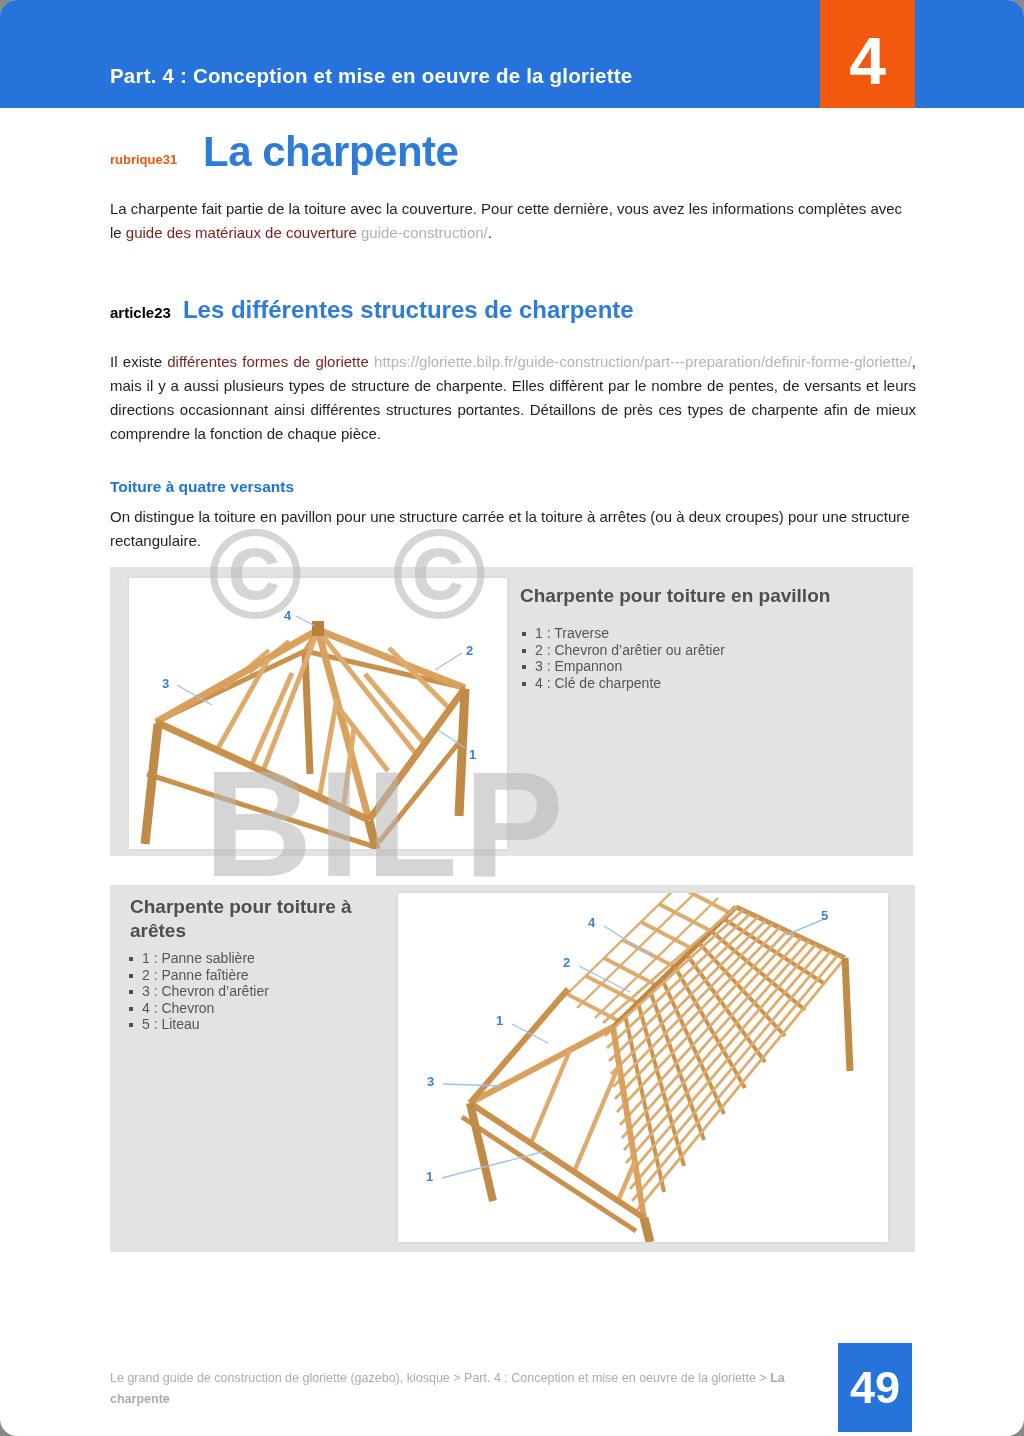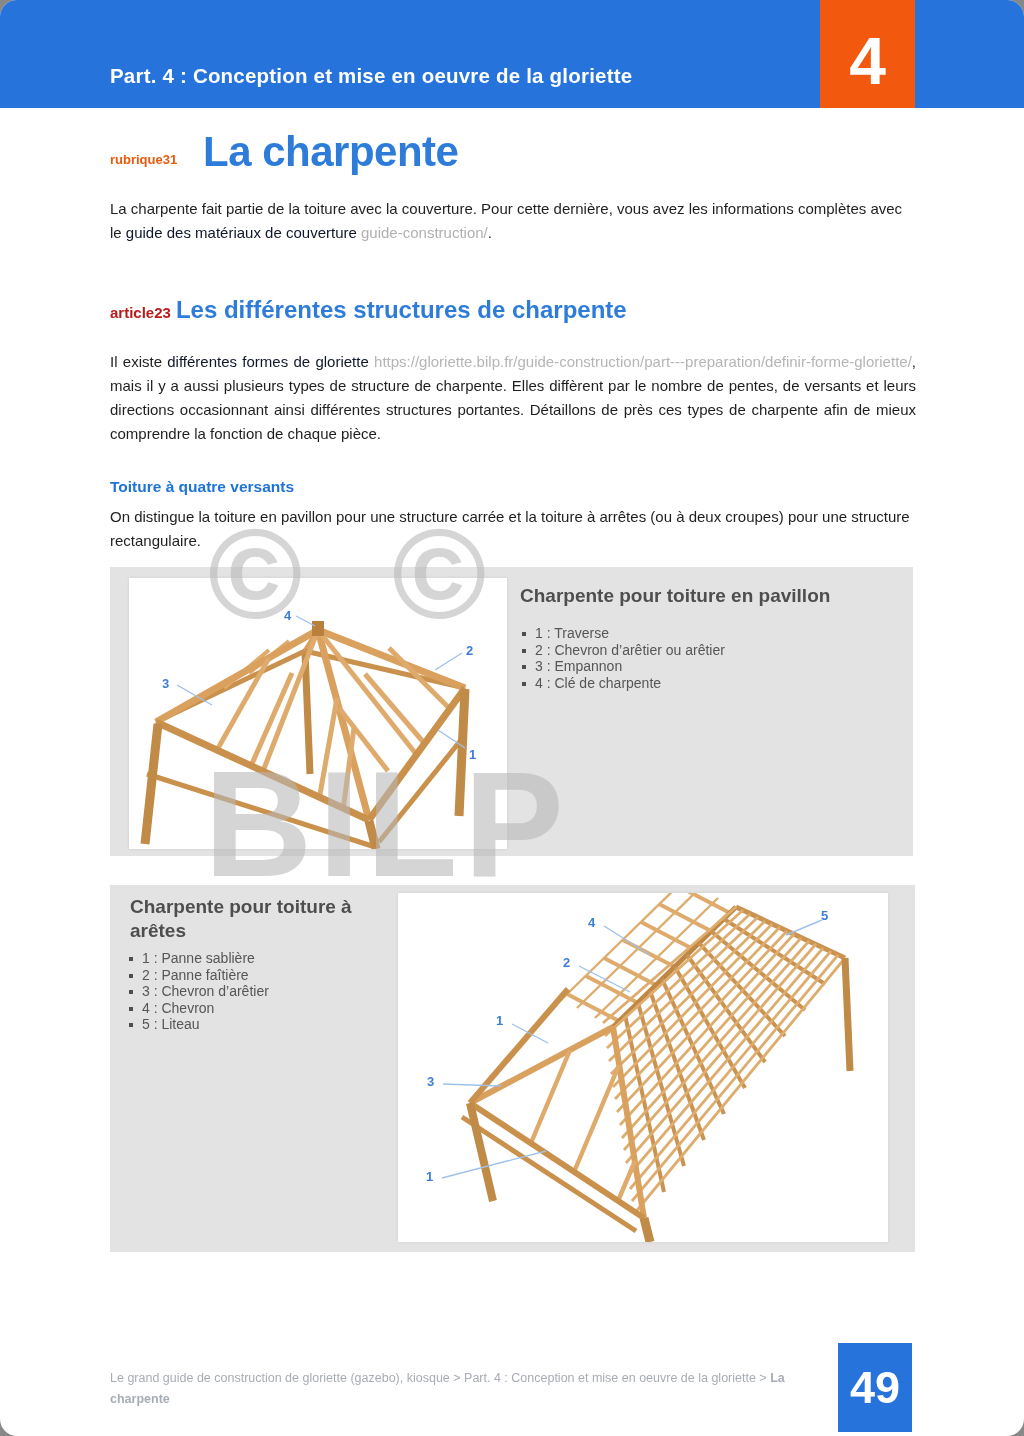--- a/index.html
+++ b/index.html
@@ -15,24 +15,24 @@
   .part-box { position:absolute; left:820px; top:0; width:95px; height:108px; background:#f3580f;
     display:flex; align-items:center; justify-content:center; }
   .part-number { color:#ffffff; font-size:66px; font-weight:bold; padding-top:14px; }
   
   .rubrique-row { position:absolute; left:110px; top:128px; width:810px; }
   .rubrique-tag { position:absolute; left:0; top:24px; font-size:13px; font-weight:bold; color:#e9590c; }
   .page-main-title { position:absolute; left:93px; top:0; font-size:42px; font-weight:bold; color:#2e7cd9; letter-spacing:-0.5px; }
   
   .para { position:absolute; left:110px; width:804px; font-size:15px; line-height:24px; color:#1f1f1f; }
   .intro-para { top:197px; }
-  .link-orange { color:#0f172a; }
+  .link-orange { color:#7f1d1d; }
   .text-gray { color:#b0b0b0; }
   .article-row { position:absolute; left:110px; top:296px; width:810px; }
-  .article-tag { font-size:15px; font-weight:bold; color:#b91c1c; margin-right:5px; vertical-align:baseline; }
+  .article-tag { font-size:15px; font-weight:bold; color:#000000; margin-right:12px; vertical-align:baseline; }
   .article-title { font-size:24px; font-weight:bold; color:#2e7cd9; }
   .lead-para { top:350px; font-weight:normal; text-align:justify; line-height:24px; width:806px; }
   .lead-gray { color:#b5b5b5; }
   .sub-heading { position:absolute; left:110px; top:478px; font-size:15.5px; font-weight:bold; color:#1e73d8; }
   .body-para { top:505px; }
   
   .gray-box { position:absolute; background:#e3e3e3; }
   #box1 { left:110px; top:567px; width:803px; height:289px; }
   #box2 { left:110px; top:885px; width:805px; height:367px; }
   .img-area { position:absolute; background:#ffffff; overflow:hidden; box-shadow:0 0 3px rgba(0,0,0,0.10); }

